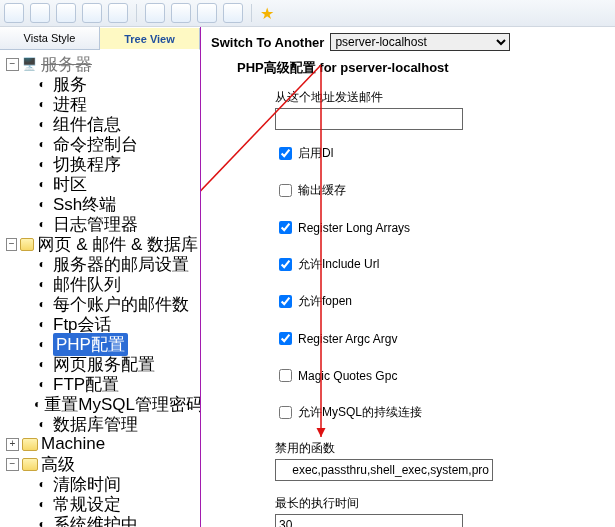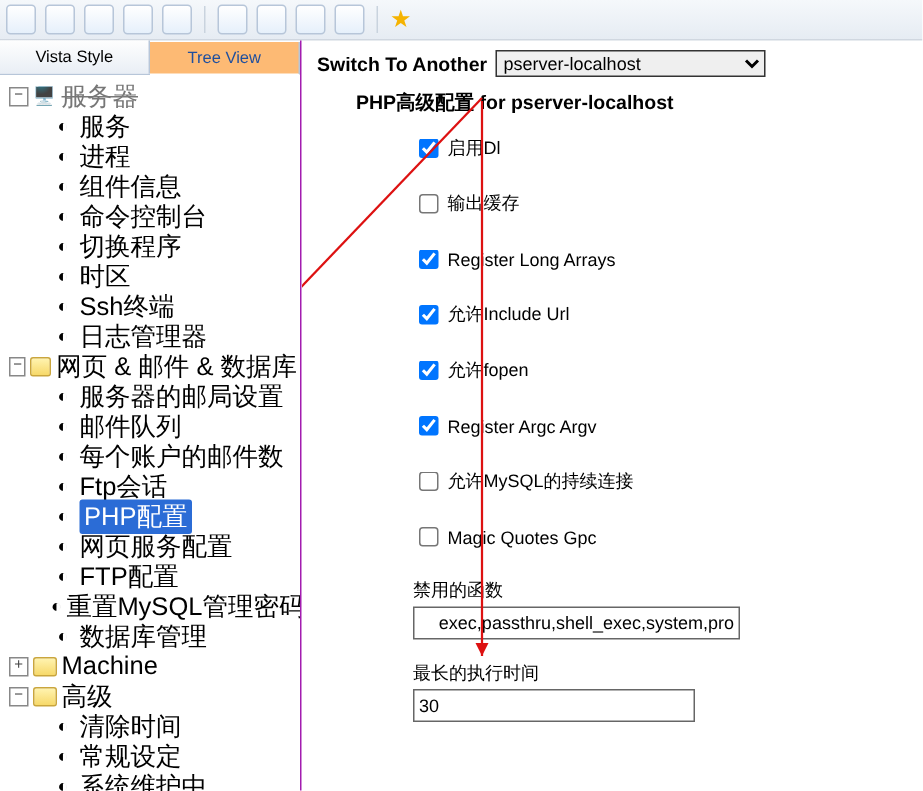--- a/index.html
+++ b/index.html
@@ -4,21 +4,21 @@
 <style>
   html,body{margin:0;padding:0;font-family:Arial,"Microsoft YaHei",sans-serif;font-size:12px;background:#fff;color:#000;width:615px;height:527px;overflow:hidden}
   .toolbar{height:26px;background:linear-gradient(#f5f8fb,#e6ecf3);border-bottom:1px solid #d0d7e0;display:flex;align-items:center;padding:0 4px;gap:6px}
   .tbtn{width:18px;height:18px;border:1px solid #b7c6d9;border-radius:3px;background:linear-gradient(#fff,#e6f0fb)}
   .sep{width:1px;height:18px;background:#c9d3de;margin:0 2px}
   .star{color:#f5b301;font-size:16px}
   .cols{display:flex;height:calc(527px - 26px)}
   .left{width:200px;border-right:1px solid #a21caf;display:flex;flex-direction:column}
   .tabs{display:flex;height:22px;border-bottom:1px solid #b7c6d9}
   .tab{flex:1;display:flex;align-items:center;justify-content:center;font-size:11px;border-right:1px solid #b7c6d9;background:linear-gradient(#fefefe,#e9eef5);cursor:pointer}
-  .tab.active{background:#fdba74;color:#1f4f9e;font-weight:normal;border-bottom:1px solid #fff;position:relative;top:1px}
+  .tab.active{background:#fef9c3;color:#1f4f9e;font-weight:bold;border-bottom:1px solid #fff;position:relative;top:1px}
   .tree{flex:1;overflow:auto;padding:4px 2px 4px 6px}
   .node{display:flex;align-items:center;height:18px;padding:1px 0;white-space:nowrap}
   .node .tw{width:11px;height:11px;border:1px solid #888;font-size:10px;line-height:9px;text-align:center;margin-right:3px;background:#fff;cursor:pointer;color:#444}
   .ic{width:16px;height:16px;margin-right:3px;display:inline-flex;align-items:center;justify-content:center;font-size:12px}
   .fld{background:linear-gradient(#fff3b0,#f7d96a);border:1px solid #caa63d;border-radius:2px;width:14px;height:11px}
   .lbl{font-size:17px}
   .sel{background:#2b6cd6;color:#fff;padding:0 3px;border-radius:2px}
   .right{flex:1;padding:6px 10px 0 10px;overflow:auto;position:relative}
   .switch{display:flex;align-items:center;margin-bottom:8px}
   .switch .slabel{font-weight:bold;font-size:13px;margin-right:6px}
@@ -175,20 +175,24 @@
       <span class="slabel">Switch To Another</span>
       <select>
         <option>pserver-localhost</option>
       </select>
     </div>
     <div class="title">
       <span>PHP高级配置 for </span><span>pserver-localhost</span>
     </div>
 
     <div class="form">
+      <div class="frow">
+        <div class="flabel">从这个地址发送邮件</div>
+        <input class="txt" type="text" value="" style="">
+      </div>
 
       <div class="cb">
           <input type="checkbox" checked="" style="">
           <span>启用Dl</span>
         </div>
       <div class="cb">
           <input type="checkbox" style="">
           <span>输出缓存</span>
         </div>
       <div class="cb">
@@ -202,25 +206,25 @@
       <div class="cb">
           <input type="checkbox" checked="" style="">
           <span>允许fopen</span>
         </div>
       <div class="cb">
           <input type="checkbox" checked="" style="">
           <span>Register Argc Argv</span>
         </div>
       <div class="cb">
           <input type="checkbox" style="">
+          <span>Magic Quotes Gpc</span>
+        </div>
+      <div class="cb">
+          <input type="checkbox" style="">
           <span>允许MySQL的持续连接</span>
-        </div>
-      <div class="cb">
-          <input type="checkbox" style="">
-          <span>Magic Quotes Gpc</span>
         </div>
 
       <div class="frow">
         <div class="flabel">禁用的函数</div>
         <input class="txt" style="width: 210px; text-align: right;" type="text" value="exec,passthru,shell_exec,system,pro">
       </div>
       <div class="frow">
         <div class="flabel">最长的执行时间</div>
         <input class="txt" type="text" value="30" style="">
       </div>

